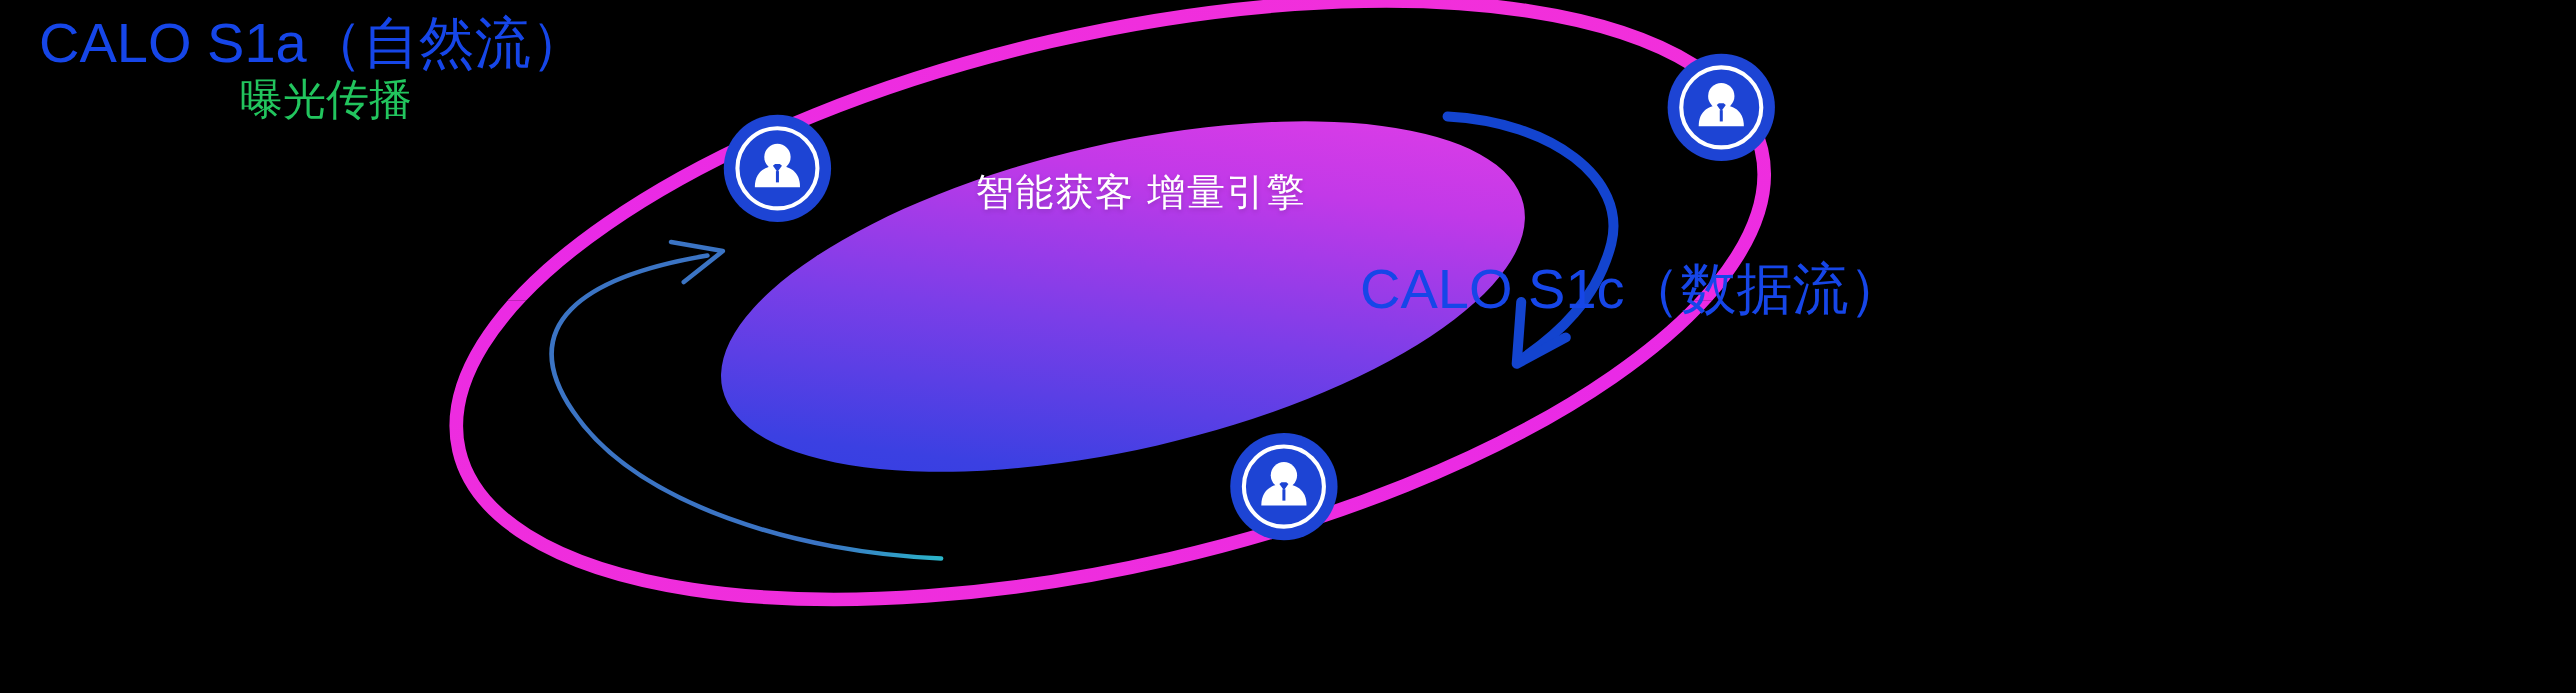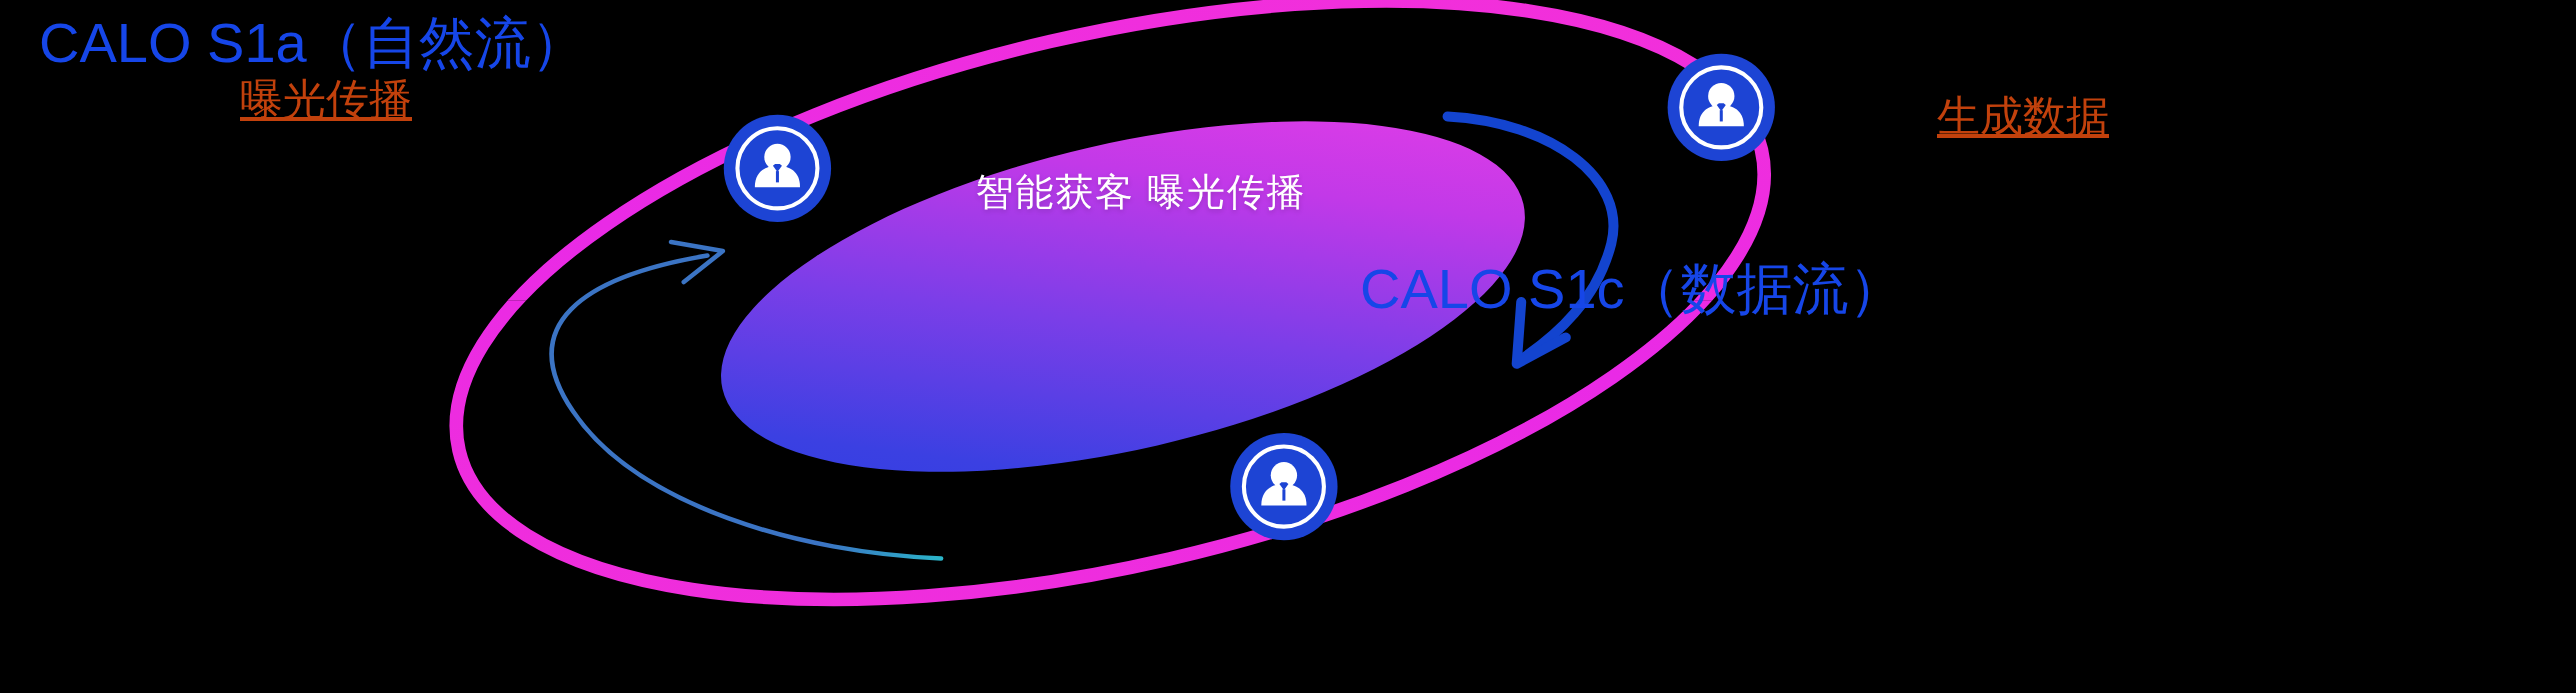--- a/index.html
+++ b/index.html
@@ -17,23 +17,22 @@
   #art{position:absolute;left:0;top:0;width:2576px;height:694px;}
 
   .lbl{position:absolute;white-space:nowrap;line-height:1;}
 
   .lbl-title{
     color:#1646e8;
     font-size:56px;
     letter-spacing:0px;
   }
   .lbl-sub{
-    color:#c2410c;
+    color:#22c55e;
     font-size:43px;
-    text-decoration:underline;
   }
 
   #lbl-a-title{left:27px;  top:14.5px;margin-left:12px;}
   #lbl-a-sub  {left:240px; top:78px;}
 
   #lbl-b-title{left:1817px; top:32px;}
   #lbl-b-sub  {left:1937px; top:95px;}
 
   #lbl-c-title{left:1312px; top:261px;margin-left:48px;}
   #lbl-c-sub  {left:1423px; top:323px;}
@@ -143,23 +142,22 @@
       <circle cx="1412" cy="535" r="44" fill="none" stroke="#ffffff" stroke-width="4.5"></circle>
       <g fill="#ffffff" transform="translate(1412,535) scale(1.38)">
         <circle cx="0" cy="-9" r="10.5"></circle>
         <path d="M -18 15 C -18 2, -9 -2, 0 -2 C 9 -2, 18 2, 18 15 Z"></path>
         <path d="M -3.6 -2 L 0 3 L 3.6 -2 L 1.9 -3.4 L -1.9 -3.4 Z" fill="#1d44d4"></path>
         <rect x="-1.2" y="2.2" width="2.4" height="9" fill="#1d44d4"></rect>
       </g>
     </g>
   </svg>
 
-  <div class="core-text" id="core-tag">智能获客  曝光传播</div>
+  <div class="core-text" id="core-tag">智能获客  增量引擎</div>
 
   <div class="lbl lbl-title" id="lbl-a-title">CALO S1a（自然流）</div>
   <div class="lbl lbl-sub" id="lbl-a-sub">曝光传播</div>
 
-  <div class="lbl lbl-sub" id="lbl-b-sub">生成数据</div>
 
   <div class="lbl lbl-title" id="lbl-c-title">CALO S1c（数据流）</div>
 
 </div>
 
 
 </body></html>

